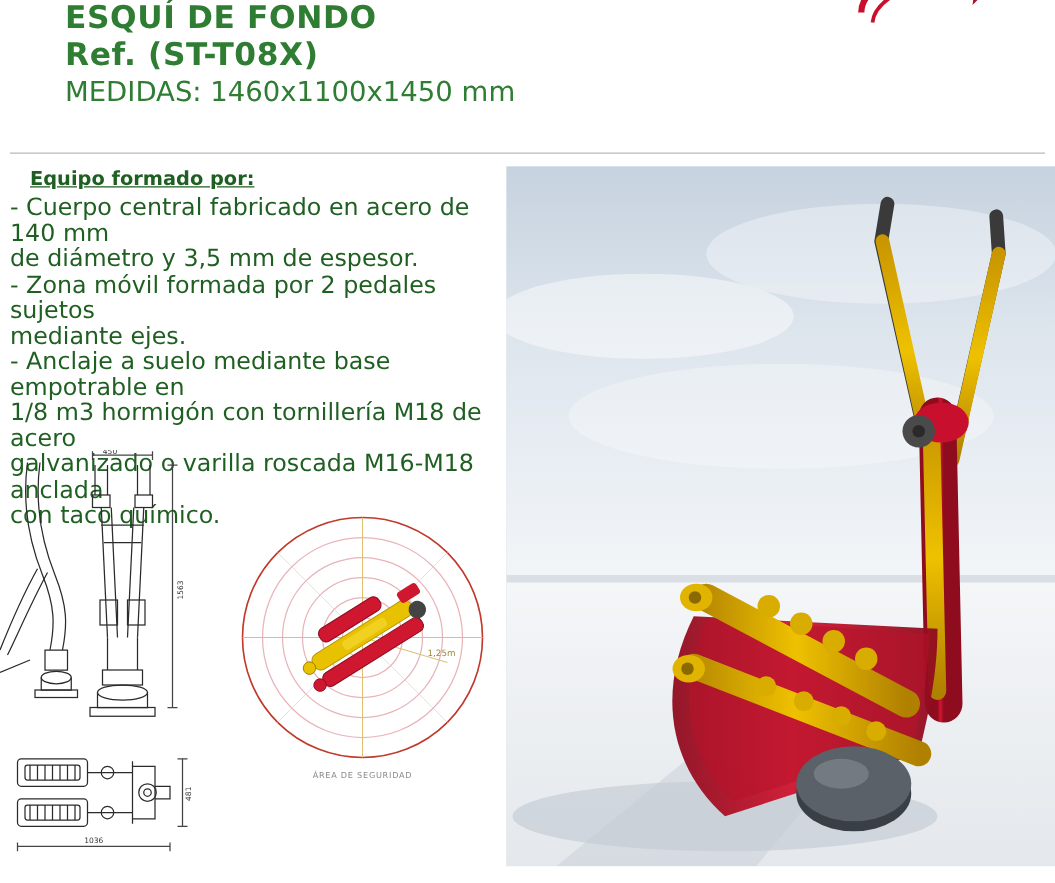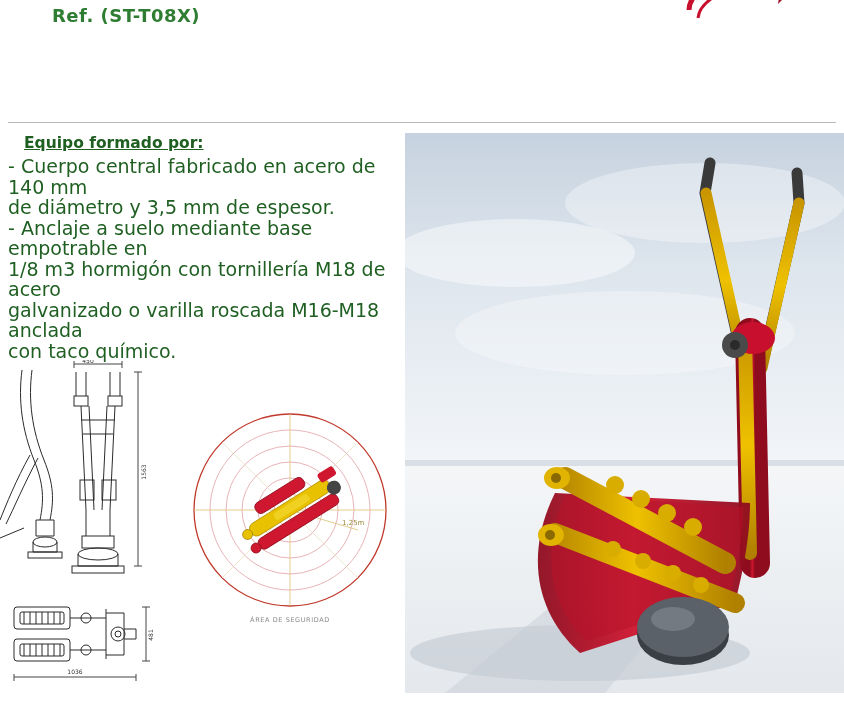--- a/index.html
+++ b/index.html
@@ -33,21 +33,21 @@
     font-size: 25px;
     color: #2f7d32;
     letter-spacing: 0.5px;
     line-height: 28px;
     margin: 0;
     padding-top: 0px;
   }
   .title-line2 {
     font-family: "DejaVu Sans", sans-serif;
     font-weight: bold;
-    font-size: 18px;
+    font-size: 25px;
     color: #2f7d32;
     letter-spacing: 0.5px;
     line-height: 28px;
     margin: 0;
     padding-top: 2px;
   }
   .title-line3 {
     font-family: "DejaVu Sans", sans-serif;
     font-weight: normal;
     font-size: 22px;
@@ -142,21 +142,23 @@
   }
 
   svg { display: block; }
 </style>
 </head>
 <body>
 
 <div class="header">
 
   <div class="title-block">
+    <div class="title-line1">ESQUÍ DE FONDO</div>
     <div class="title-line2">Ref. (ST-T08X)</div>
+    <div class="title-line3">MEDIDAS: 1460x1100x1450 mm</div>
   </div>
 
   <div class="logo">
     <svg width="160" height="110" viewBox="0 0 160 110">
       <path d="M5 46 C 5 4, 150 -16, 172 40" fill="none" stroke="#c8102e" stroke-width="5"></path>
       <path d="M14 54 C 18 14, 150 -4, 168 46" fill="none" stroke="#c8102e" stroke-width="3"></path>
       <g transform="translate(74,-18)">
         <path d="M0 0 L62 0 L62 44 L34 44 L20 58 L22 44 L0 44 Z" fill="#a8132c"></path>
         <path d="M18 14 L46 14 L46 20 L26 20 L46 34 L46 40 L18 40 L18 34 L38 34 L18 20 Z" fill="#ffffff"></path>
       </g>
@@ -164,20 +166,22 @@
   </div>
 
 </div>
 
 <div class="hrule"></div>
 
 <div class="desc">
   <div class="desc-heading">Equipo formado por:</div>
   <div class="desc-line">- Cuerpo central fabricado en acero de 140 mm
 de diámetro y 3,5 mm de espesor.</div>
+  <div class="desc-line">- Zona móvil formada por 2 pedales sujetos
+mediante ejes.</div>
   <div class="desc-line">- Anclaje a suelo mediante base empotrable en
 1/8 m3 hormigón con tornillería M18 de acero
 galvanizado o varilla roscada M16-M18 anclada
 con taco químico.</div>
 </div>
 
 <div class="photo">
   <svg width="439" height="560" viewBox="0 0 439 560">
     <defs>
       <linearGradient id="skyGrad" x1="0" y1="0" x2="0" y2="1">

